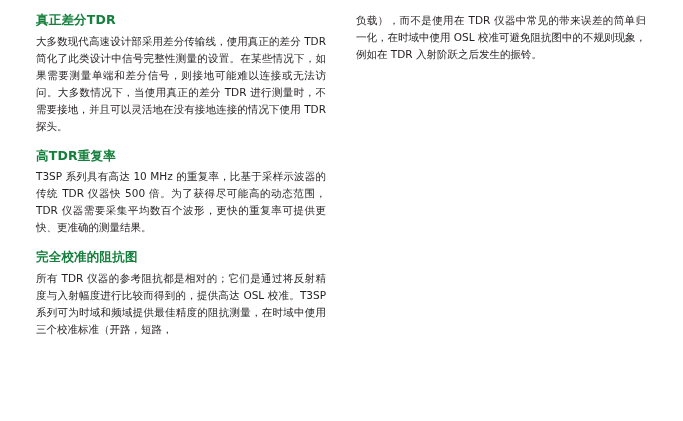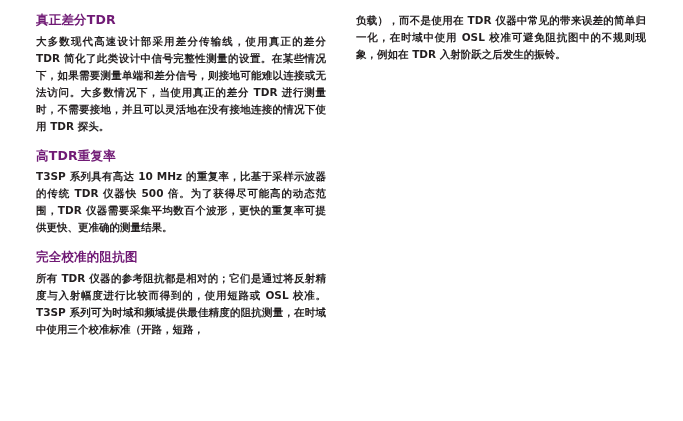--- a/index.html
+++ b/index.html
@@ -32,32 +32,31 @@
     flex: 0 0 290px;
   }
   .col.right {
     width: 290px;
     flex: 0 0 290px;
   }
   h2.heading {
     font-size: 12.5px;
     line-height: 1.25;
     font-weight: bold;
-    color: #701a75;
+    color: #15803d;
     margin: 0 0 5px 0;
     letter-spacing: 0.2px;
   }
   p.body {
     font-size: 10.5px;
     line-height: 1.62;
     margin: 0 0 13px 0;
     text-align: justify;
     text-justify: inter-ideograph;
     color: #231f20;
-    font-weight: bold;
   }
   p.body.last {
     margin-bottom: 14px;
   }
   .block {
     margin-bottom: 2px;
   }
   .right .first-para {
     margin-top: 0;
   }
@@ -75,21 +74,21 @@
         <p class="body">大多数现代高速设计部采用差分传输线，使用真正的差分 TDR 简化了此类设计中信号完整性测量的设置。在某些情况下，如果需要测量单端和差分信号，则接地可能难以连接或无法访问。大多数情况下，当使用真正的差分 TDR 进行测量时，不需要接地，并且可以灵活地在没有接地连接的情况下使用 TDR 探头。</p>
       </div>
 
       <div class="block">
         <h2 class="heading">高TDR重复率</h2>
         <p class="body">T3SP 系列具有高达 10 MHz 的重复率，比基于采样示波器的传统 TDR 仪器快 500 倍。为了获得尽可能高的动态范围，TDR 仪器需要采集平均数百个波形，更快的重复率可提供更快、更准确的测量结果。</p>
       </div>
 
       <div class="block">
         <h2 class="heading">完全校准的阻抗图</h2>
-        <p class="body last">所有 TDR 仪器的参考阻抗都是相对的；它们是通过将反射精度与入射幅度进行比较而得到的，使用短路或 OSL 校准。T3SP 系列可为时域和频域提供最佳精度的阻抗测量，在时域中使用三个校准标准（开路，短路，</p>
+        <p class="body last">所有 TDR 仪器的参考阻抗都是相对的；它们是通过将反射精度与入射幅度进行比较而得到的，提供高达 OSL 校准。T3SP 系列可为时域和频域提供最佳精度的阻抗测量，在时域中使用三个校准标准（开路，短路，</p>
       </div>
 
     </div>
 
     <div class="col right">
 
       <div class="block">
         <p class="body first-para">负载），而不是使用在 TDR 仪器中常见的带来误差的简单归一化，在时域中使用 OSL 校准可避免阻抗图中的不规则现象，例如在 TDR 入射阶跃之后发生的振铃。</p>
       </div>
 

